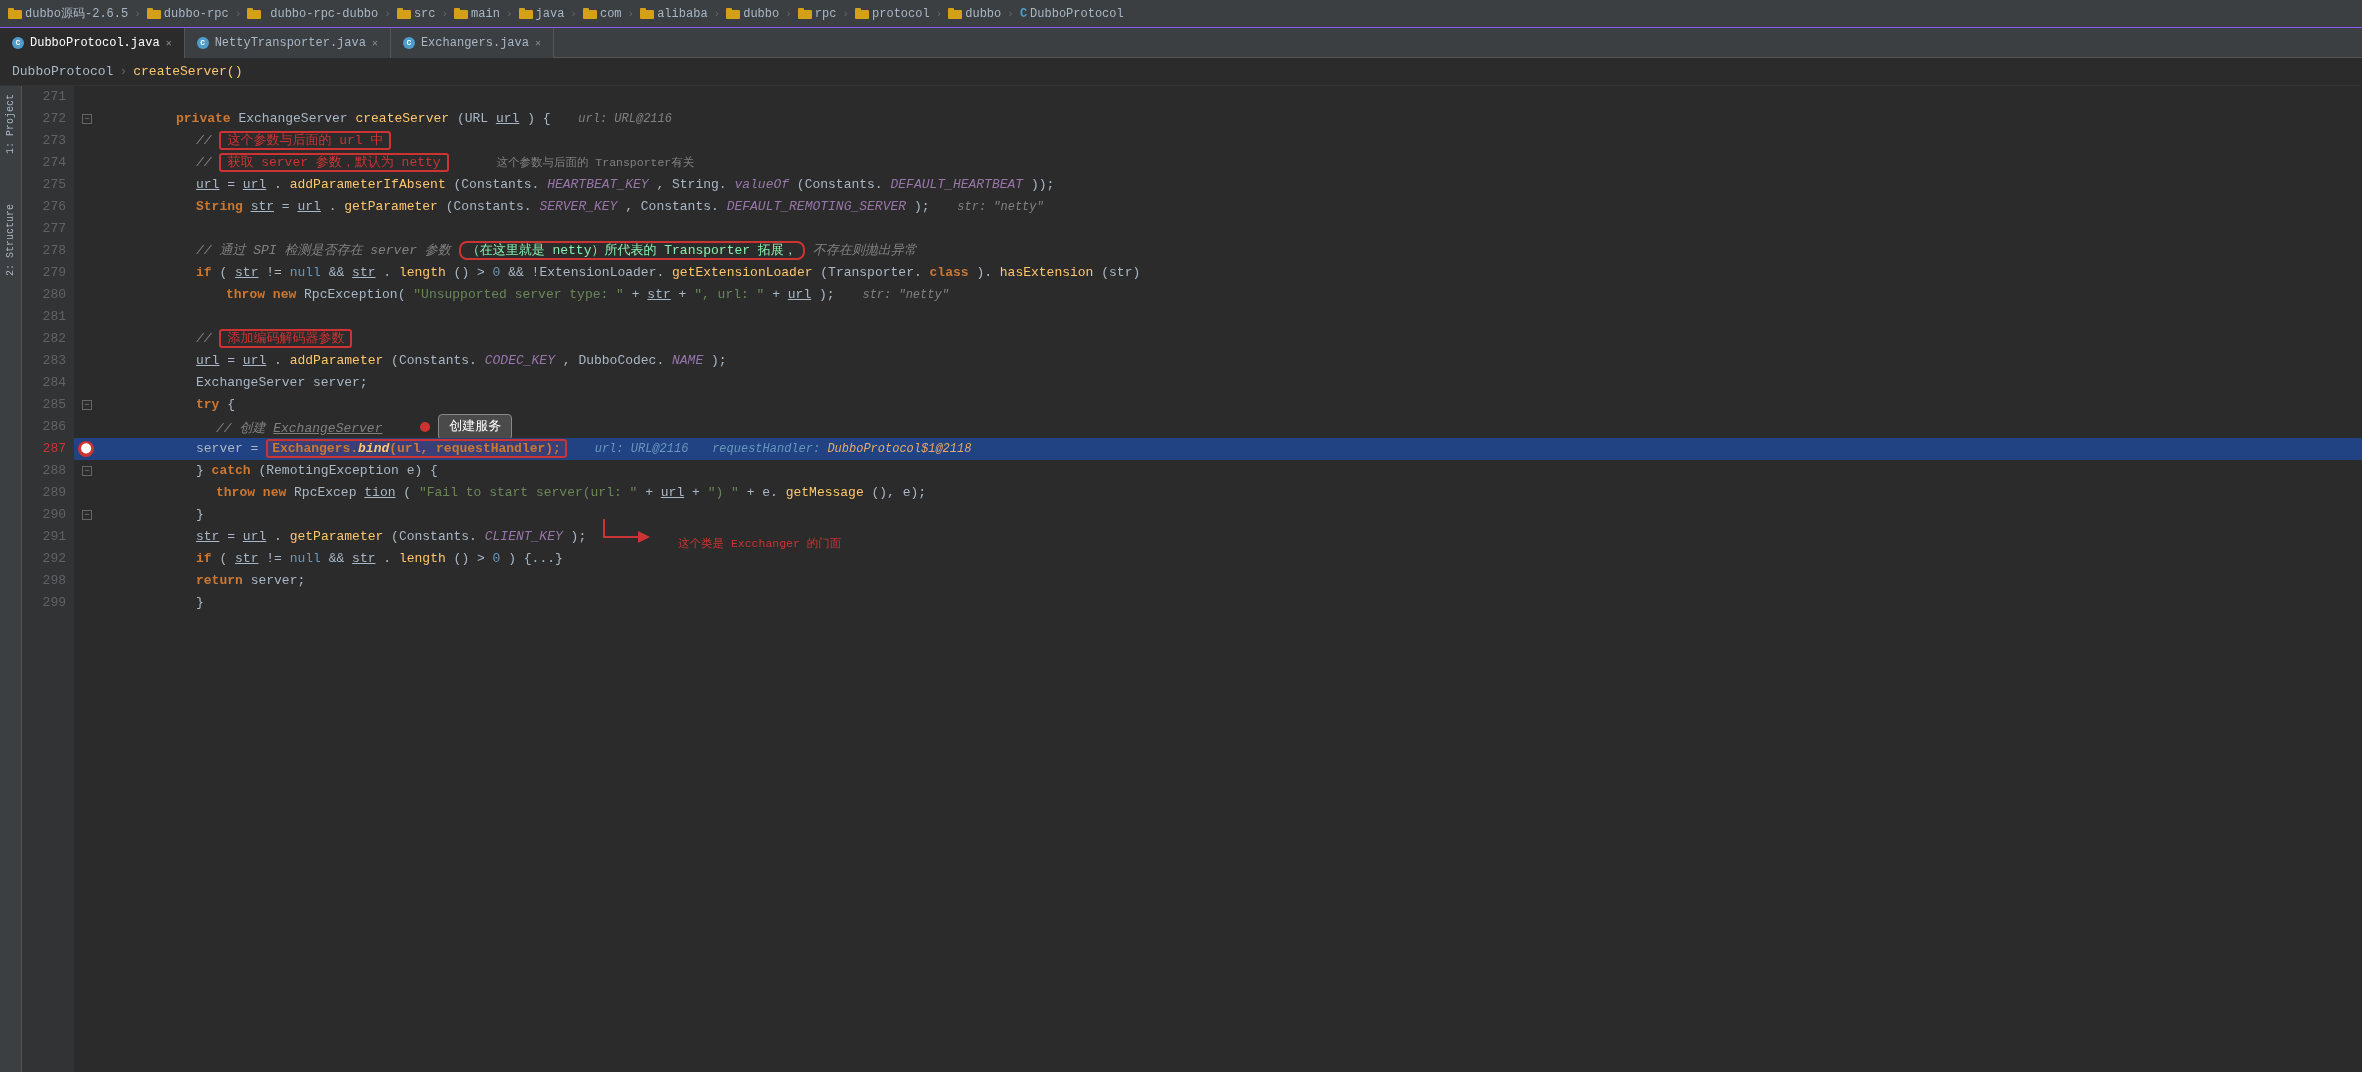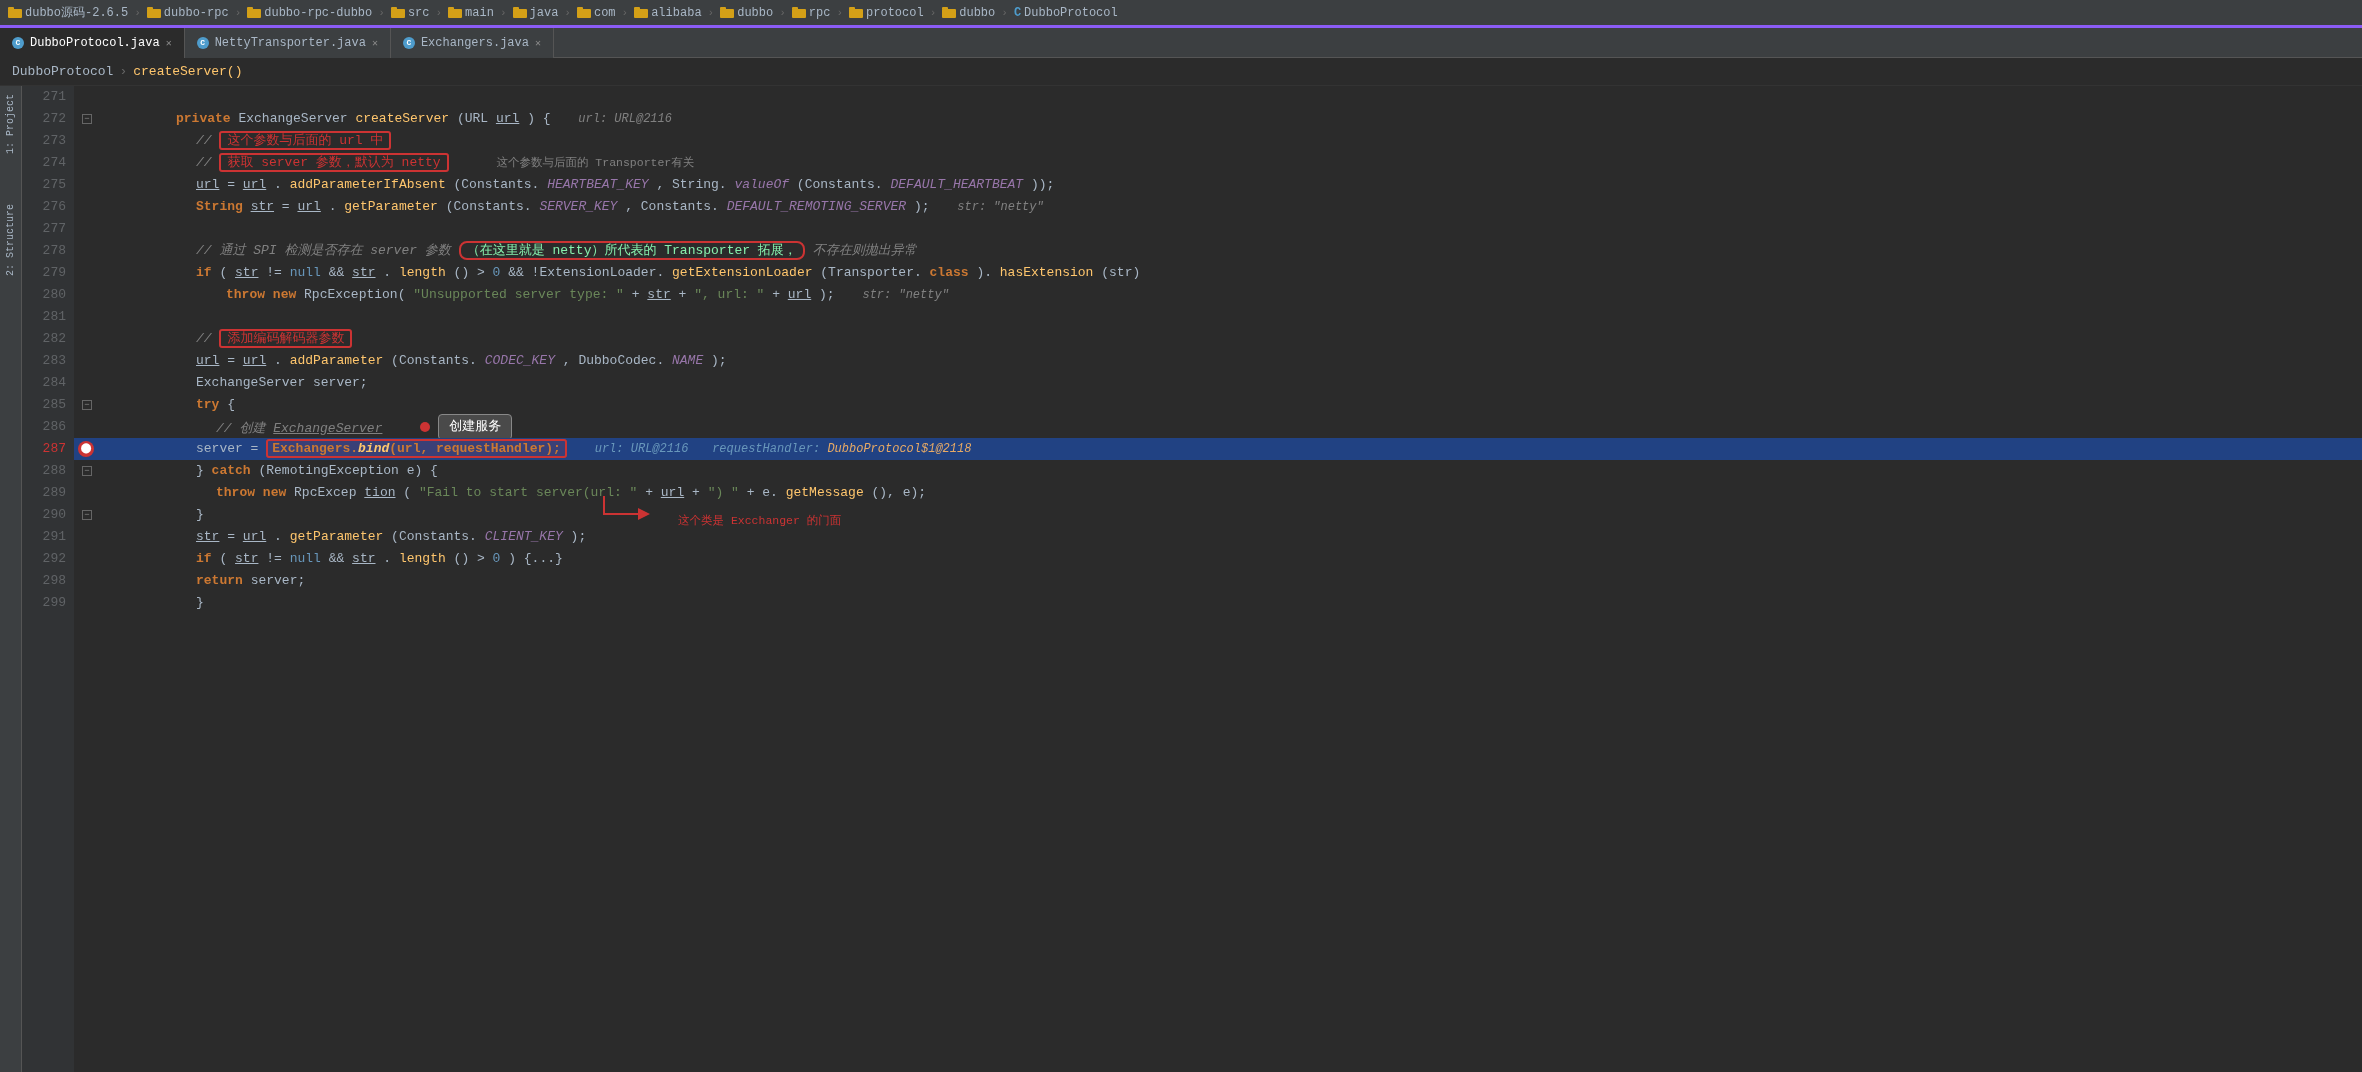--- a/index.html
+++ b/index.html
@@ -13,21 +13,21 @@
       height: 1072px;
     }
 
     
     .title-bar {
       background: #3c3f41;
       height: 28px;
       display: flex;
       align-items: center;
       padding: 0 8px;
-      border-bottom: 3px solid #8b5cf6;
+      border-bottom: 1px solid #8b5cf6;
     }
     .title-bar-left {
       display: flex;
       align-items: center;
       gap: 6px;
       font-size: 12px;
       color: #a9b7c6;
     }
     .breadcrumb-separator {
       color: #666;
@@ -265,21 +265,21 @@
     </span>
     <span class="breadcrumb-separator">›</span>
     <span style="display:inline-flex;align-items:center;gap:3px;">
       <svg width="14" height="11" viewBox="0 0 14 11">
           <rect x="0" y="2" width="14" height="9" rx="1" fill="#d4a017"></rect>
           <rect x="0" y="0" width="6" height="3" rx="1" fill="#d4a017"></rect>
         </svg>
       <span style="color:#a9b7c6;font-size:12px;">dubbo-rpc</span>
     </span>
     <span class="breadcrumb-separator">›</span>
-    <span style="display:inline-flex;align-items:center;gap:3px;">
+    <span style="display:inline-flex;align-items:center;gap:9px;">
       <svg width="14" height="11" viewBox="0 0 14 11">
           <rect x="0" y="2" width="14" height="9" rx="1" fill="#d4a017"></rect>
           <rect x="0" y="0" width="6" height="3" rx="1" fill="#d4a017"></rect>
         </svg>
       <span style="color:#a9b7c6;font-size:12px;">dubbo-rpc-dubbo</span>
     </span>
     <span class="breadcrumb-separator">›</span>
     <span style="display:inline-flex;align-items:center;gap:3px;">
       <svg width="14" height="11" viewBox="0 0 14 11">
           <rect x="0" y="2" width="14" height="9" rx="1" fill="#d4a017"></rect>
@@ -641,21 +641,21 @@
           <span class="string">"Fail to start server(url: "</span>
           <span> + </span>
           <span class="underline">url</span>
           <span> + </span>
           <span class="string">") "</span>
           <span> + e.</span>
           <span class="method">getMessage</span>
           <span>(), e);</span>
         </span>
 
-        <span style="position:absolute;left:520px;top:12px;display:flex;align-items:flex-start;">
+        <span style="position:absolute;left:520px;top:35px;display:flex;align-items:flex-start;">
           <svg width="80" height="40" viewBox="0 0 80 40" style="overflow:visible;">
             <path d="M 10 2 L 10 20 L 50 20" stroke="#cc3333" stroke-width="2" fill="none" marker-end="url(#arr)"></path>
             <defs>
               <marker id="arr" markerWidth="6" markerHeight="6" refX="3" refY="3" orient="auto">
                 <path d="M 0 0 L 6 3 L 0 6 Z" fill="#cc3333"></path>
               </marker>
             </defs>
           </svg>
           <span style="color:#cc3333;font-size:11.5px;margin-left:4px;margin-top:16px;">这个类是 Excchanger 的门面</span>
         </span>

